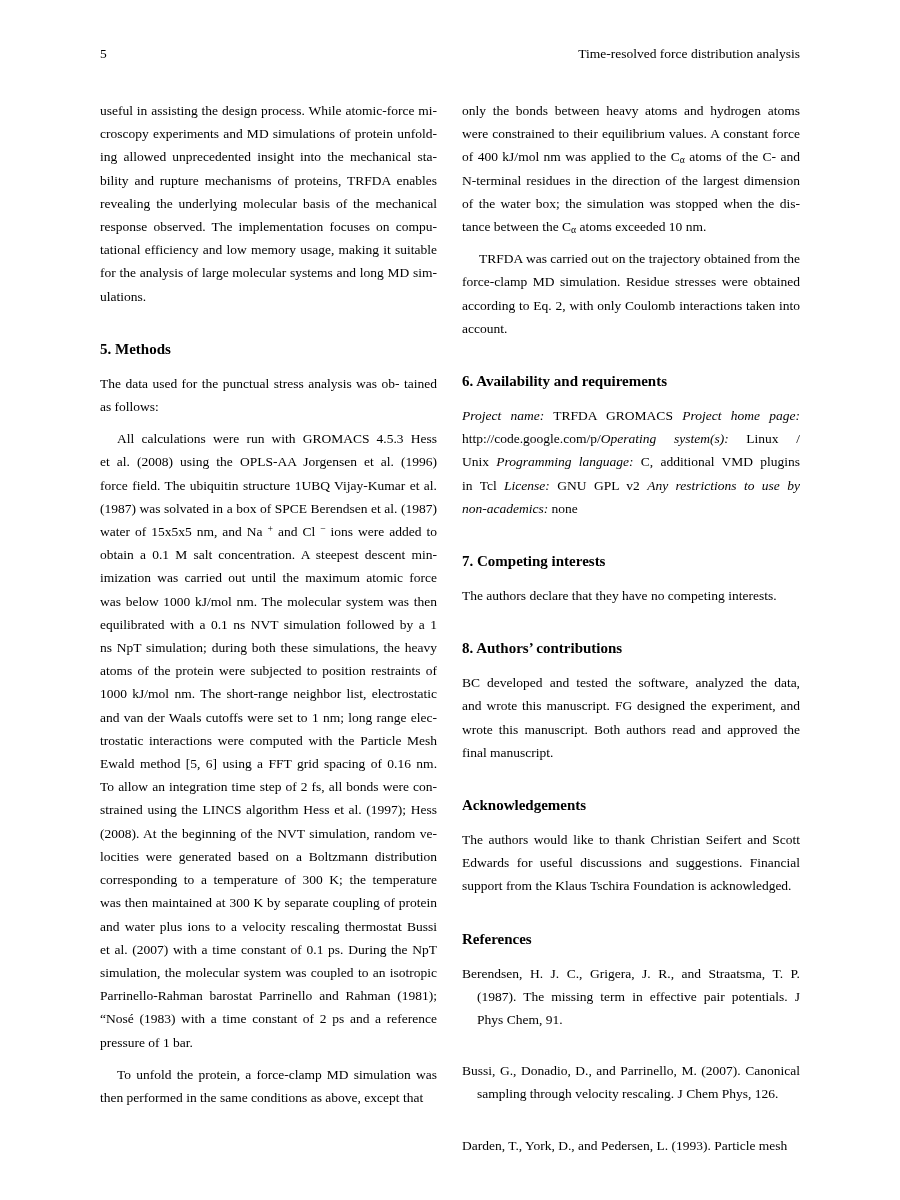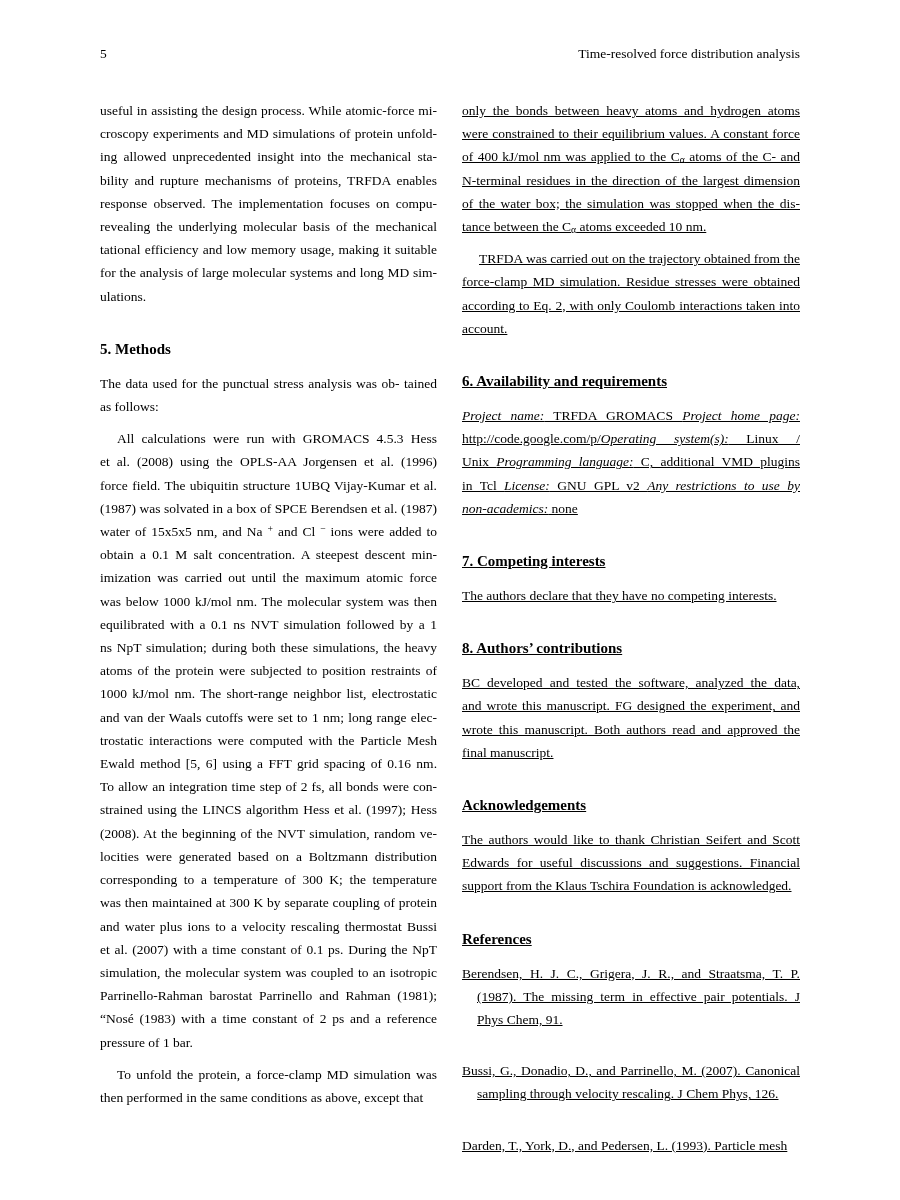--- a/index.html
+++ b/index.html
@@ -25,21 +25,21 @@
     font-size: 13.5px;
     line-height: 16px;
   }
   .col {
     position: absolute;
     top: 99px;
     font-size: 13.5px;
     line-height: 23.2px;
   }
   .col-left  { left: 100px; width: 337px; }
-  .col-right { left: 462px; width: 338px; text-decoration: underline; }
+  .col-right { left: 462px; width: 338px; }
 
   .line {
     text-align: justify;
     text-align-last: justify;
   }
   .line.last { text-align-last: auto; }
 
   .para + .para { margin-top: 9px; }
   .indent .line.first { text-indent: 17px; }
 
@@ -74,22 +74,22 @@
     <span>5</span>
     <span>Time-resolved force distribution analysis</span>
   </header>
 
   <section class="col col-left">
     <div class="para">
         <div class="line first">useful in assisting the design process. While atomic-force mi-</div>
         <div class="line">croscopy experiments and MD simulations of protein unfold-</div>
         <div class="line">ing allowed unprecedented insight into the mechanical sta-</div>
         <div class="line">bility and rupture mechanisms of proteins, TRFDA enables</div>
+        <div class="line">revealing the underlying molecular basis of the mechanical</div>
         <div class="line">response observed. The implementation focuses on compu-</div>
-        <div class="line">revealing the underlying molecular basis of the mechanical</div>
         <div class="line">tational efficiency and low memory usage, making it suitable</div>
         <div class="line">for the analysis of large molecular systems and long MD sim-</div>
         <div class="line last">ulations.</div>
       </div>
     <h2 class="section">5. Methods</h2>
     <div class="para">
         <div class="line first">The data used for the punctual stress analysis was ob- tained</div>
         <div class="line last">as follows:</div>
       </div>
     <div class="para indent">

